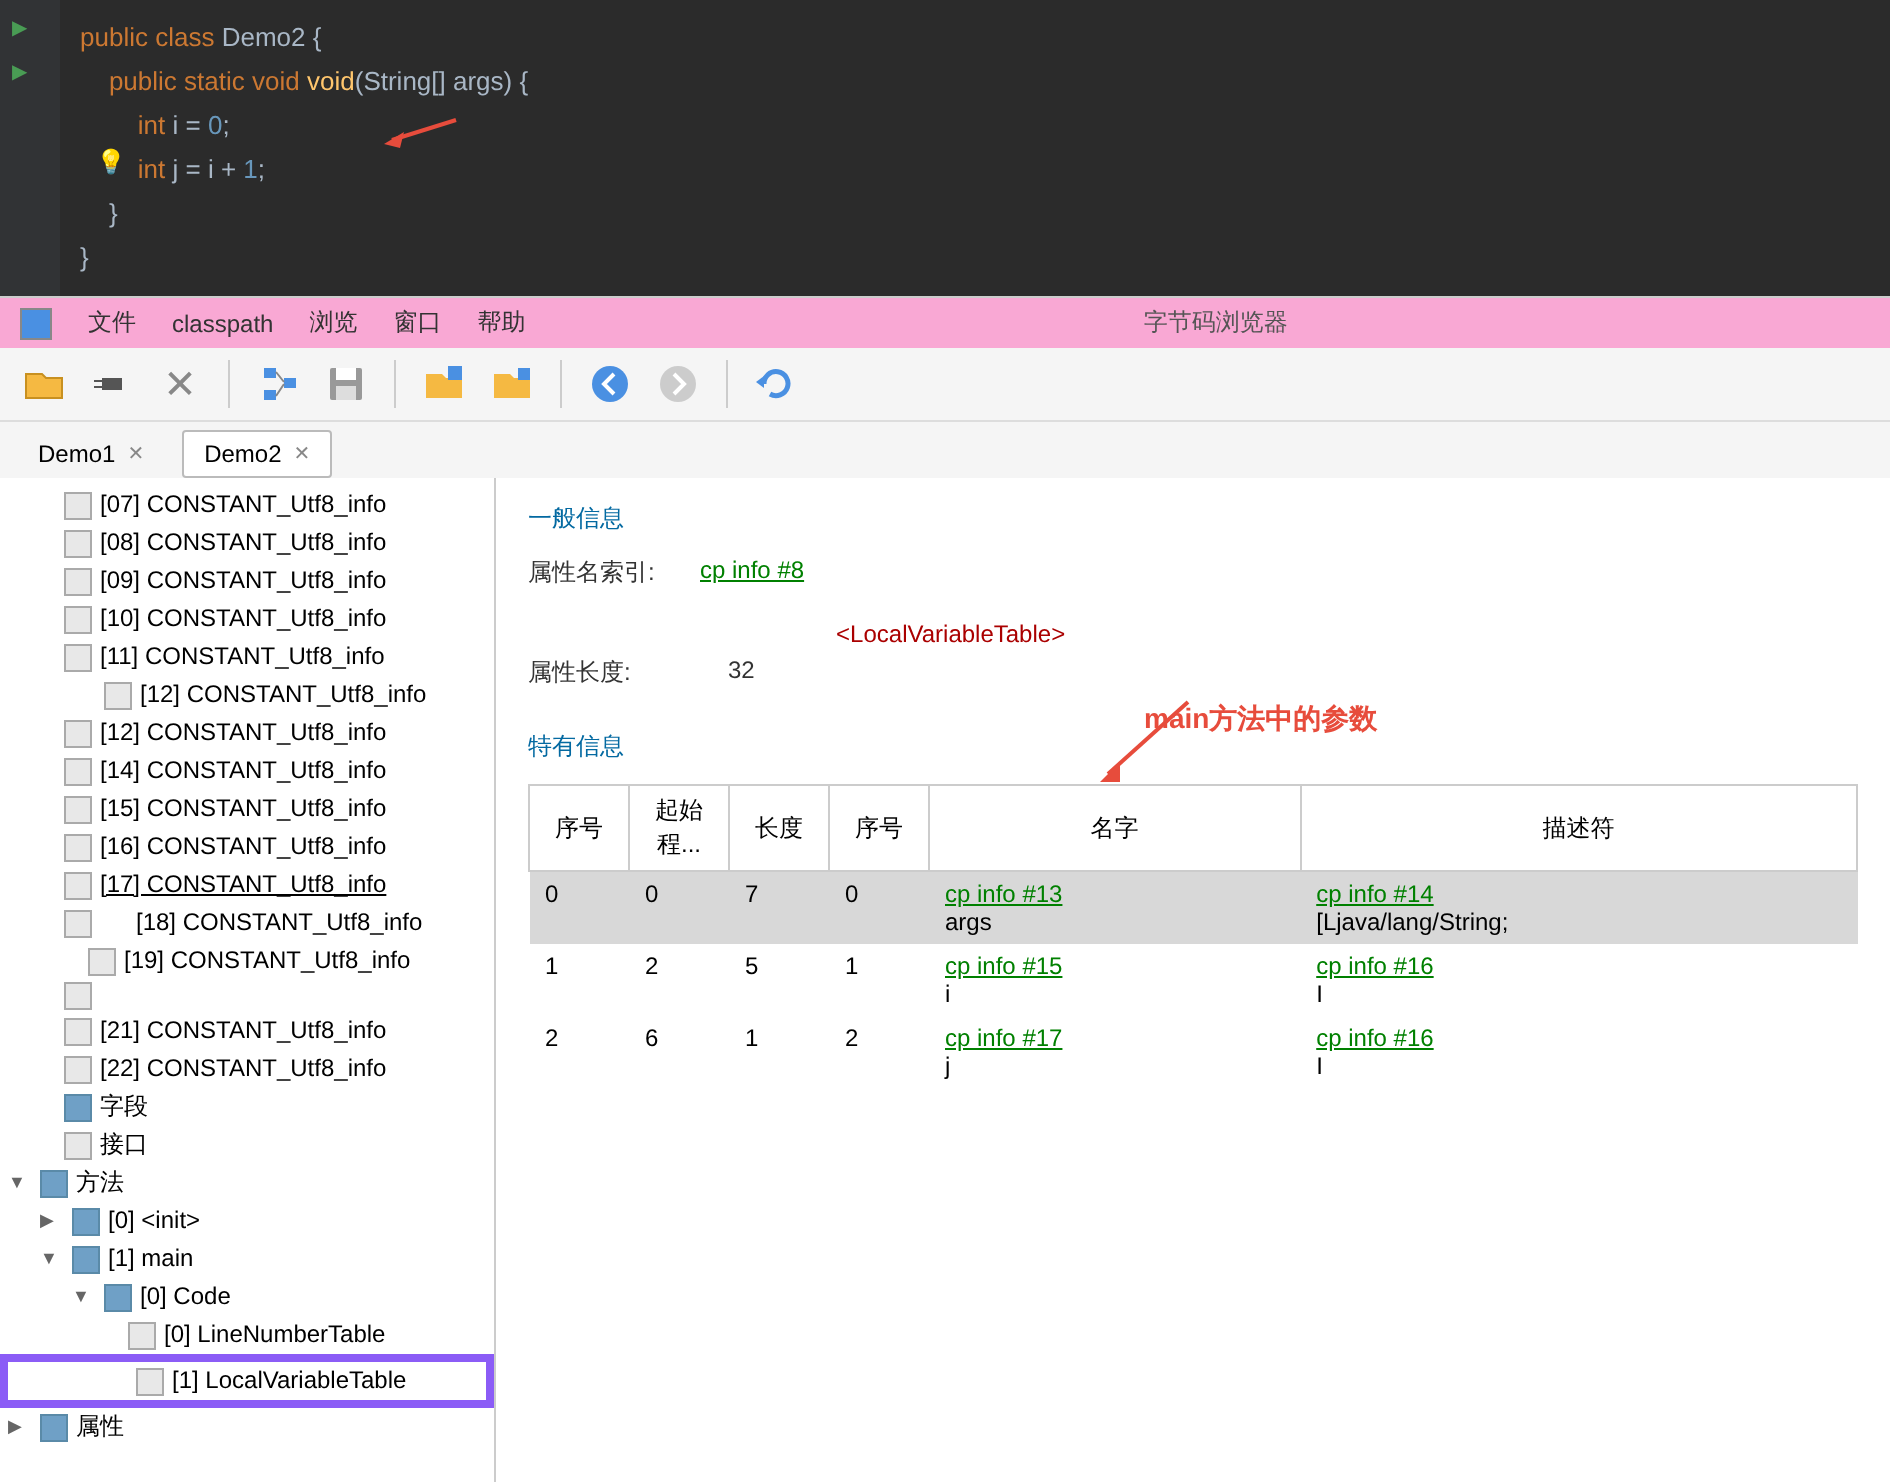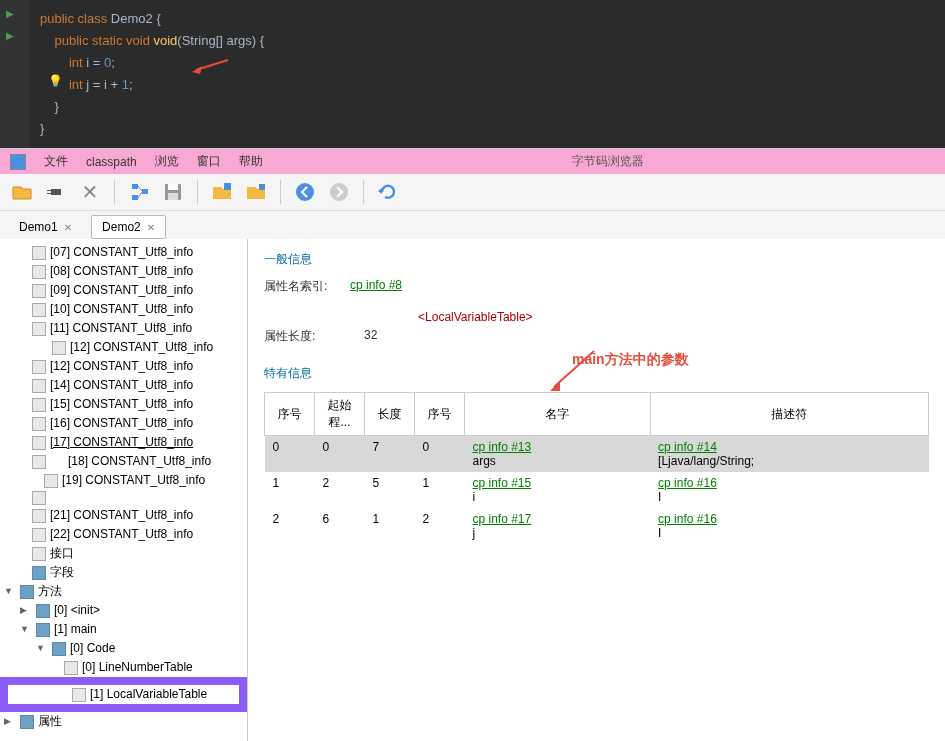--- a/index.html
+++ b/index.html
@@ -153,21 +153,21 @@
   font-size: 9px;
 }
 .tree-icon {
   width: 14px;
   height: 14px;
   display: inline-block;
 }
 .file-icon { background: #e8e8e8; border: 1px solid #aaa; }
 .folder-icon { background: #6fa0c6; border: 1px solid #5a8aa8; }
 .highlighted {
-  border: 8px solid #8b5cf6;
+  border: 4px solid #8b5cf6;
   background: #fff;
 }
 
 .detail-panel {
   flex: 1;
   padding: 12px 16px;
   font-size: 12px;
   background: #fff;
   position: relative;
 }
@@ -390,27 +390,27 @@
             <span class="tree-icon file-icon"></span>
             <span>[21] CONSTANT_Utf8_info</span>
           </div>
           <div class="tree-item" style="padding-left: 32px;">
             <span class="tree-icon file-icon"></span>
             <span>[22] CONSTANT_Utf8_info</span>
           </div>
         </div>
       <div class="tree-item" style="padding-left:16px">
           <span class="tree-expand"></span>
+          <span class="tree-icon folder-icon"></span>
+          <span>字段</span>
+        </div>
+      <div class="tree-item" style="padding-left:16px">
+          <span class="tree-expand"></span>
           <span class="tree-icon file-icon"></span>
           <span>接口</span>
-        </div>
-      <div class="tree-item" style="padding-left:16px">
-          <span class="tree-expand"></span>
-          <span class="tree-icon folder-icon"></span>
-          <span>字段</span>
         </div>
       <div class="tree-item" style="padding-left:4px">
           <span class="tree-expand">▼</span>
           <span class="tree-icon folder-icon"></span>
           <span>方法</span>
         </div>
       <div class="tree-item" style="padding-left:20px">
           <span class="tree-expand">▶</span>
           <span class="tree-icon folder-icon"></span>
           <span>[0] &lt;init&gt;</span>

